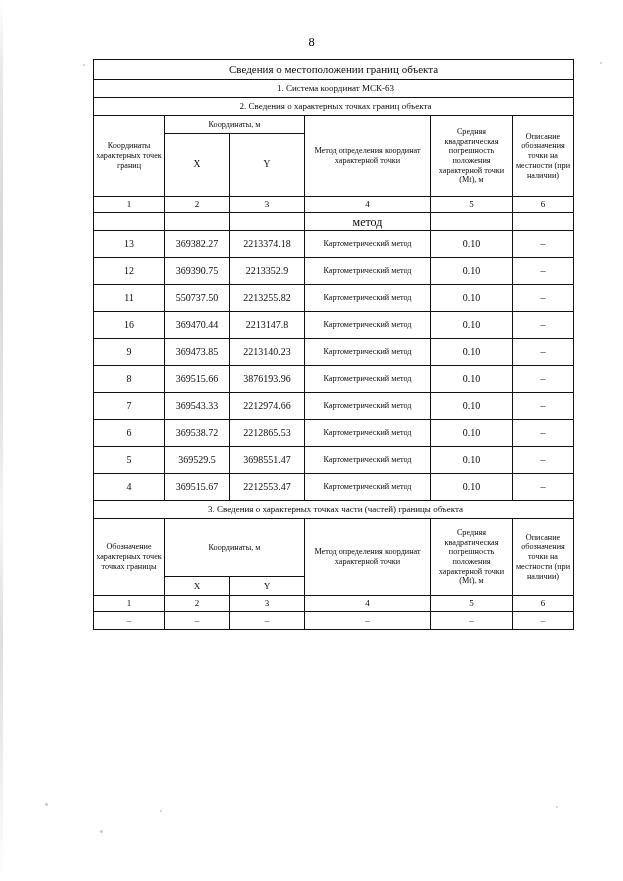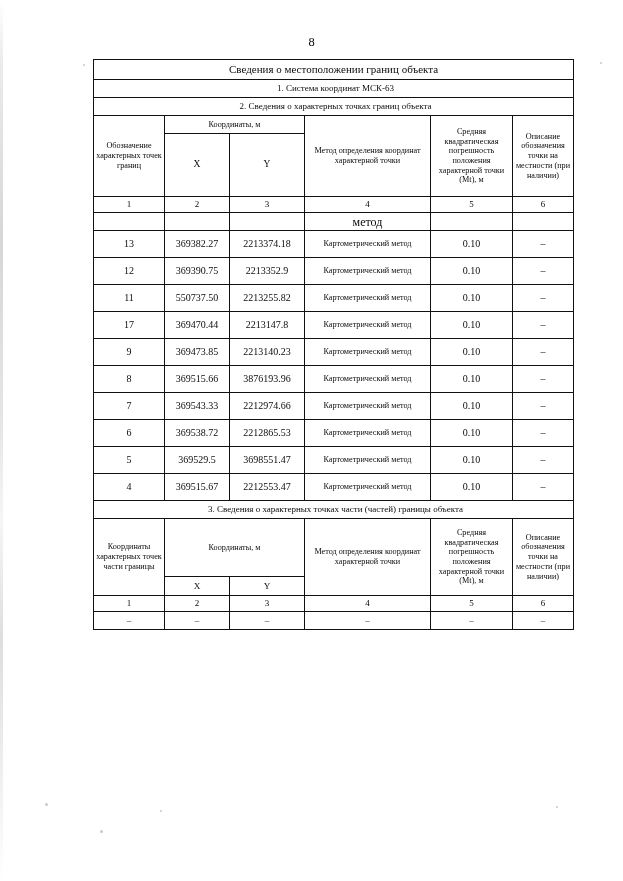--- a/index.html
+++ b/index.html
@@ -155,21 +155,21 @@
 
       <tr>
         <td class="section-head" colspan="6">1. Система координат МСК-63</td>
       </tr>
 
       <tr>
         <td class="section-head" colspan="6">2. Сведения о характерных точках границ объекта</td>
       </tr>
 
       <tr>
-        <td class="hdr" rowspan="2">Обозначение характерных точек границ</td>
+        <td class="hdr" rowspan="2">Координаты характерных точек границ</td>
         <td class="hdr hdr-coords" colspan="2">Координаты, м</td>
         <td class="hdr" rowspan="2">Метод определения координат характерной точки</td>
         <td class="hdr" rowspan="2">Средняя квадратическая погрешность положения характерной точки (Mt), м</td>
         <td class="hdr" rowspan="2">Описание обозначения точки на местности (при наличии)</td>
       </tr>
       <tr>
         <td class="hdr hdr-xy">X</td>
         <td class="hdr hdr-xy">Y</td>
       </tr>
 
@@ -209,21 +209,21 @@
       </tr>
       <tr class="data-row">
         <td>11</td>
         <td>550737.50</td>
         <td>2213255.82</td>
         <td class="method">Картометрический метод</td>
         <td>0.10</td>
         <td>–</td>
       </tr>
       <tr class="data-row">
-        <td>17</td>
+        <td>16</td>
         <td>369470.44</td>
         <td>2213147.8</td>
         <td class="method">Картометрический метод</td>
         <td>0.10</td>
         <td>–</td>
       </tr>
       <tr class="data-row">
         <td>9</td>
         <td>369473.85</td>
         <td>2213140.23</td>
@@ -270,21 +270,21 @@
         <td class="method">Картометрический метод</td>
         <td>0.10</td>
         <td>–</td>
       </tr>
 
       <tr>
         <td class="section-head" colspan="6">3. Сведения о характерных точках части (частей) границы объекта</td>
       </tr>
 
       <tr>
-        <td class="s3hdr s3-firstcol" rowspan="2">Координаты характерных точек части границы</td>
+        <td class="s3hdr s3-firstcol" rowspan="2">Обозначение характерных точек точках границы</td>
         <td class="s3hdr s3-coords" colspan="2">Координаты, м</td>
         <td class="s3hdr" rowspan="2">Метод определения координат характерной точки</td>
         <td class="s3hdr" rowspan="2">Средняя квадратическая погрешность положения характерной точки (Mt), м</td>
         <td class="s3hdr" rowspan="2">Описание обозначения точки на местности (при наличии)</td>
       </tr>
       <tr>
         <td class="s3hdr s3-xy">X</td>
         <td class="s3hdr s3-xy">Y</td>
       </tr>
 

